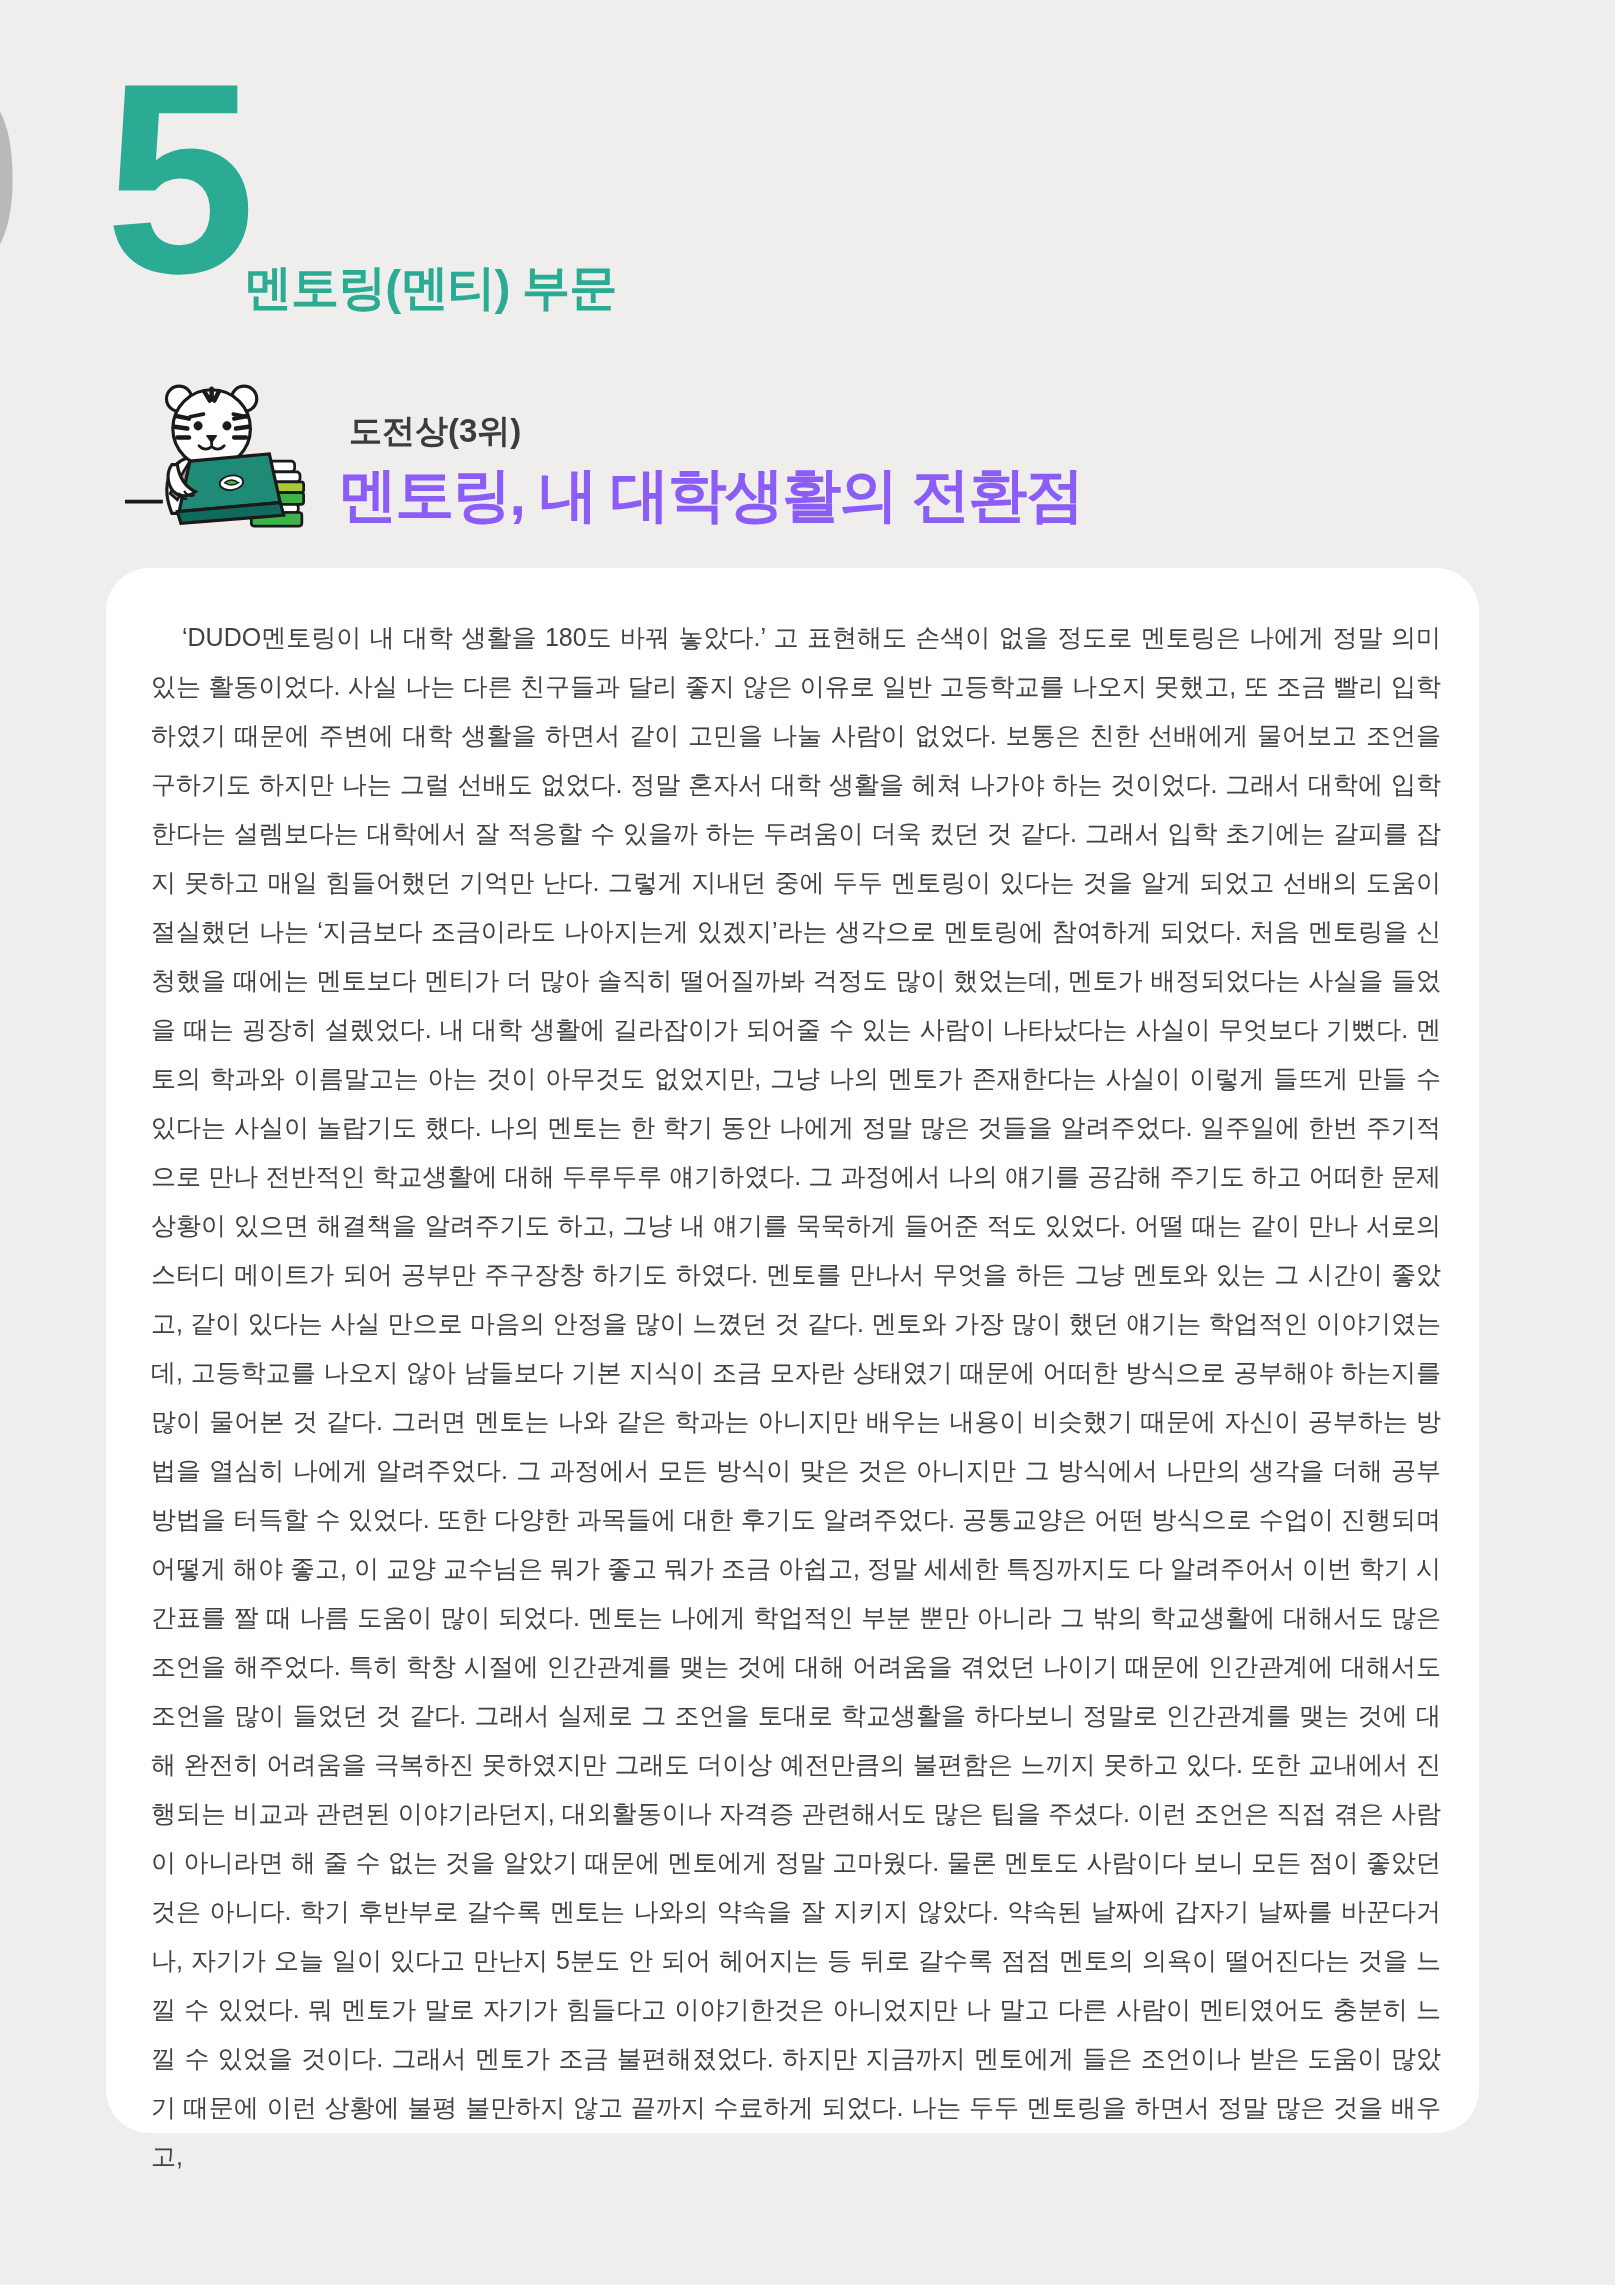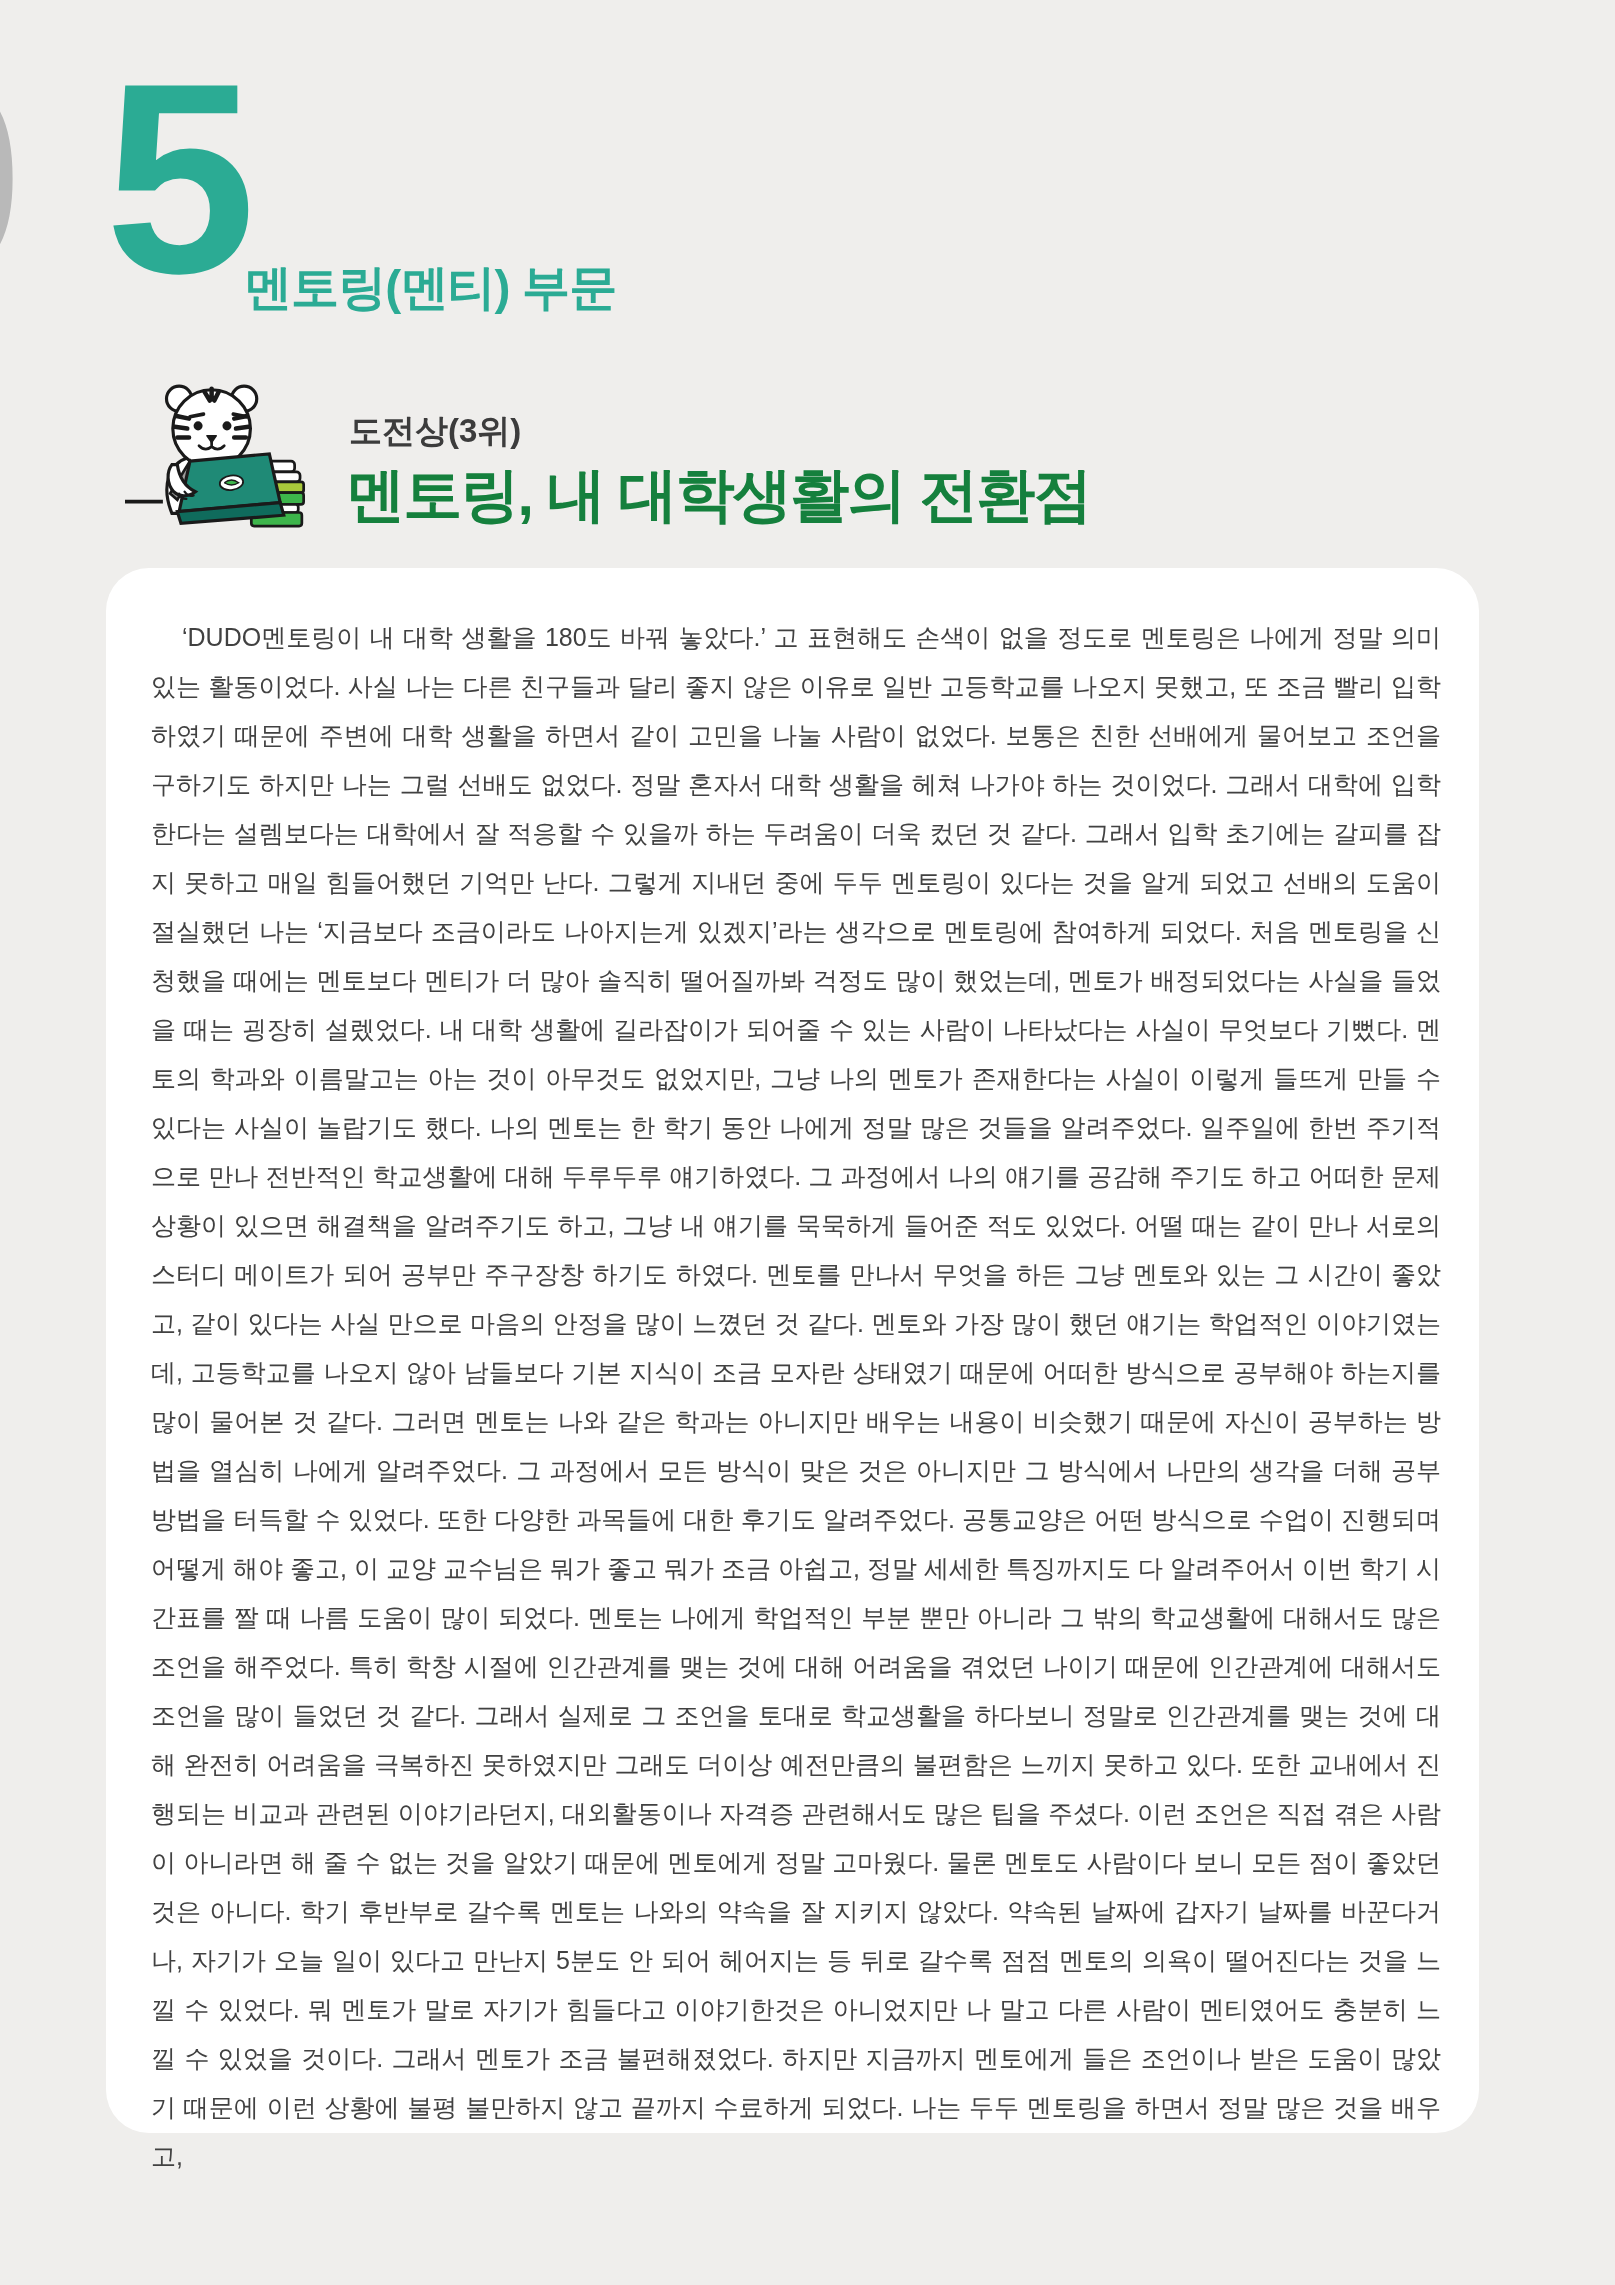--- a/index.html
+++ b/index.html
@@ -41,24 +41,24 @@
   .award-label{
     position:absolute;
     left:349px;top:409px;
     font-size:33px;
     font-weight:600;
     color:#3c3c3c;
     text-align:center;
   }
   .article-title{
     position:absolute;
-    left:346px;top:456px;
+    left:338px;top:456px;
     font-size:59px;
     font-weight:bold;
-    color:#15803d;
+    color:#8b5cf6;
     letter-spacing:-1.8px;
   }
   
   .card{
     position:absolute;
     left:106px;top:568px;
     width:1373px;height:1565px;
     background:#ffffff;
     border-radius:43px;
     box-sizing:border-box;

